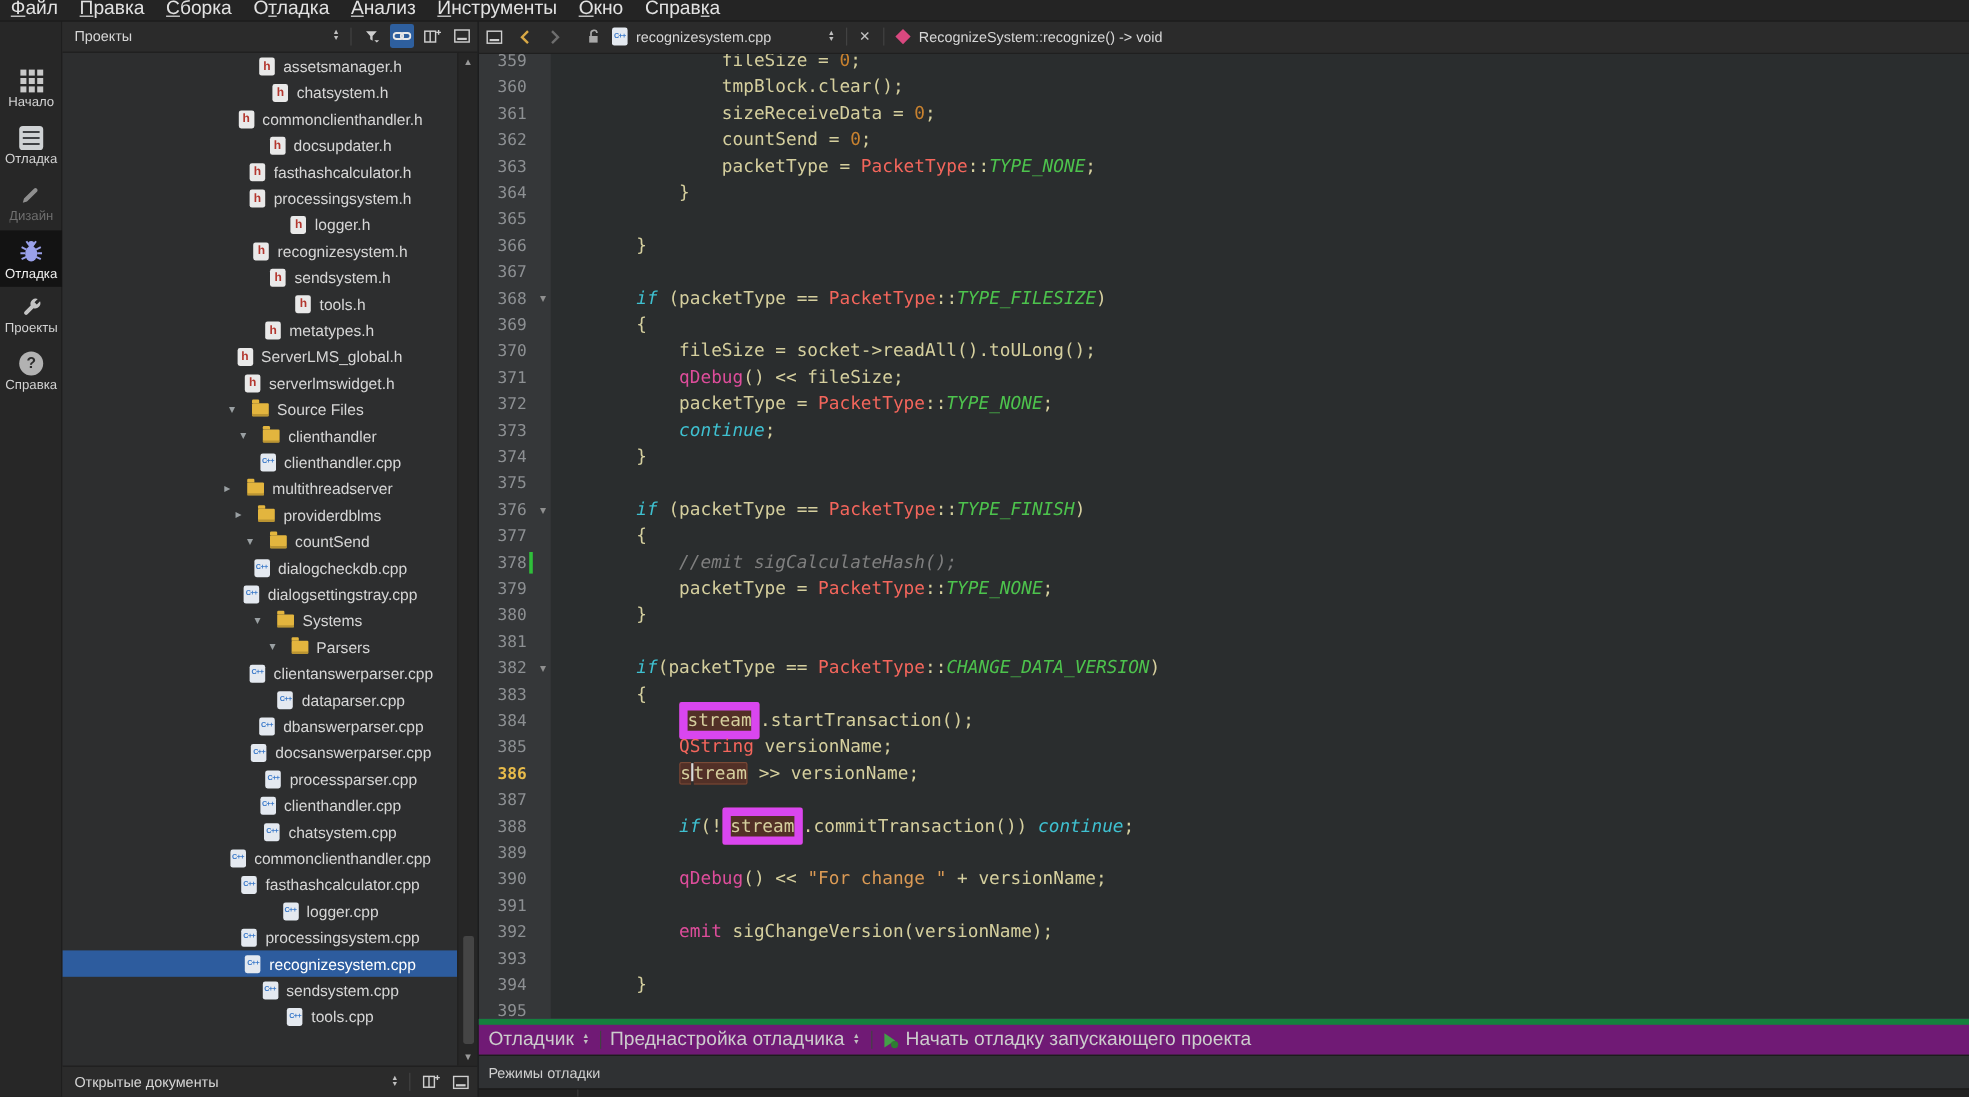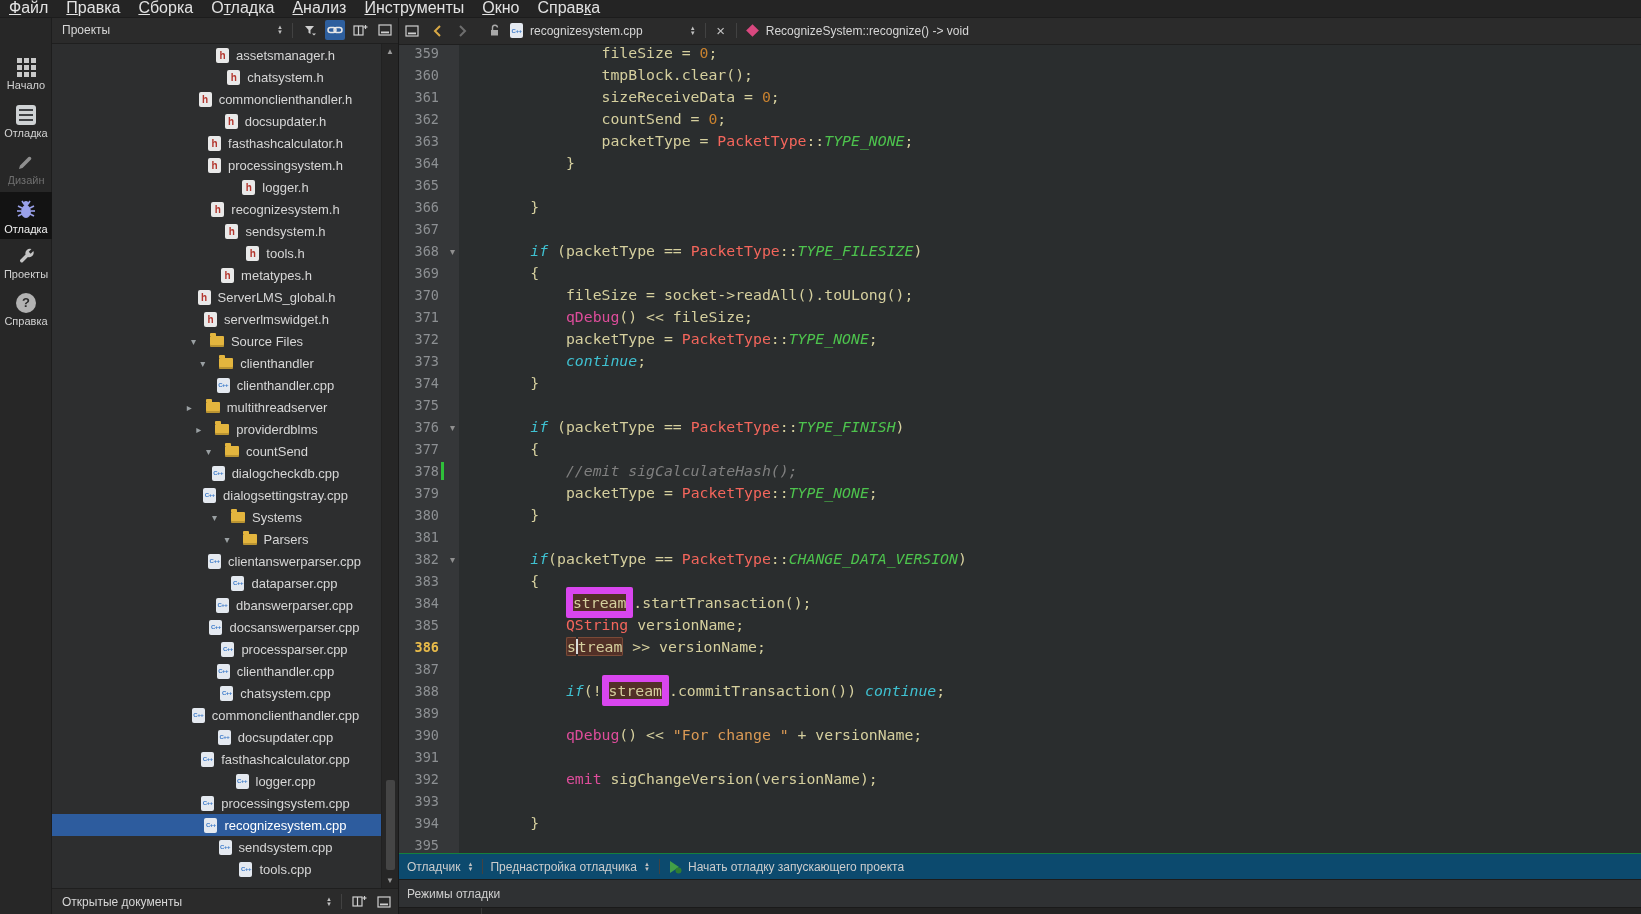--- a/index.html
+++ b/index.html
@@ -78,21 +78,21 @@
   .tk-en{color:#4dc34d;font-style:italic;}
   .tk-num{color:#c9822f;}
   .tk-str{color:#db9a55;}
   .tk-com{color:#7f7f7f;font-style:italic;}
   .tk-hl,.tk-hls,.tk-hle{color:#d5cf9e;background:#523027;}
   .tk-hl{border:7px solid #d946ef;border-radius:2px;}
   .tk-hls{border:1px solid #7a4a37;border-right:none;border-radius:2px 0 0 2px;}
   .tk-hle{border:1px solid #7a4a37;border-left:none;border-radius:0 2px 2px 0;}
   .caret{display:inline-block;width:0;border-left:2px solid #dcdcdc;height:15px;vertical-align:-2px;}
 
-  .debug-toolbar{height:25px;background:#0c4a6e;border-top:1px solid #15803d;display:flex;align-items:center;font-size:12px;color:#cccccc;padding-left:8px;gap:5px;flex:none;}
+  .debug-toolbar{height:25px;background:#701a75;border-top:5px solid #15803d;display:flex;align-items:center;font-size:16px;color:#cccccc;padding-left:8px;gap:5px;flex:none;}
   .modes-row{height:27px;background:#2f3133;border-top:1px solid #1c1c1c;display:flex;align-items:center;padding-left:8px;font-size:12px;color:#cfcfcf;flex:none;}
   .bottom-strip{height:6px;background:#232323;border-top:1px solid #1a1a1a;position:relative;flex:none;}
   .bs-div{position:absolute;left:82px;top:0;bottom:0;width:1px;background:#3a3a3a;}
 </style>
 </head>
 <body>
 
 <div class="app">
 
   <div class="menubar">
@@ -342,25 +342,20 @@
         </div>
         <div class="tree-row">
           <span style="display:inline-block;width:118px;flex:none;"></span>
           <span class="fi fi-cpp"></span>
           <span class="tlabel">chatsystem.cpp</span>
         </div>
         <div class="tree-row">
           <span style="display:inline-block;width:118px;flex:none;"></span>
           <span class="fi fi-cpp"></span>
           <span class="tlabel">commonclienthandler.cpp</span>
-        </div>
-        <div class="tree-row">
-          <span style="display:inline-block;width:118px;flex:none;"></span>
-          <span class="fi fi-cpp"></span>
-          <span class="tlabel">docsupdater.cpp</span>
         </div>
         <div class="tree-row">
           <span style="display:inline-block;width:118px;flex:none;"></span>
           <span class="fi fi-cpp"></span>
           <span class="tlabel">fasthashcalculator.cpp</span>
         </div>
         <div class="tree-row">
           <span style="display:inline-block;width:118px;flex:none;"></span>
           <span class="fi fi-cpp"></span>
           <span class="tlabel">logger.cpp</span>

